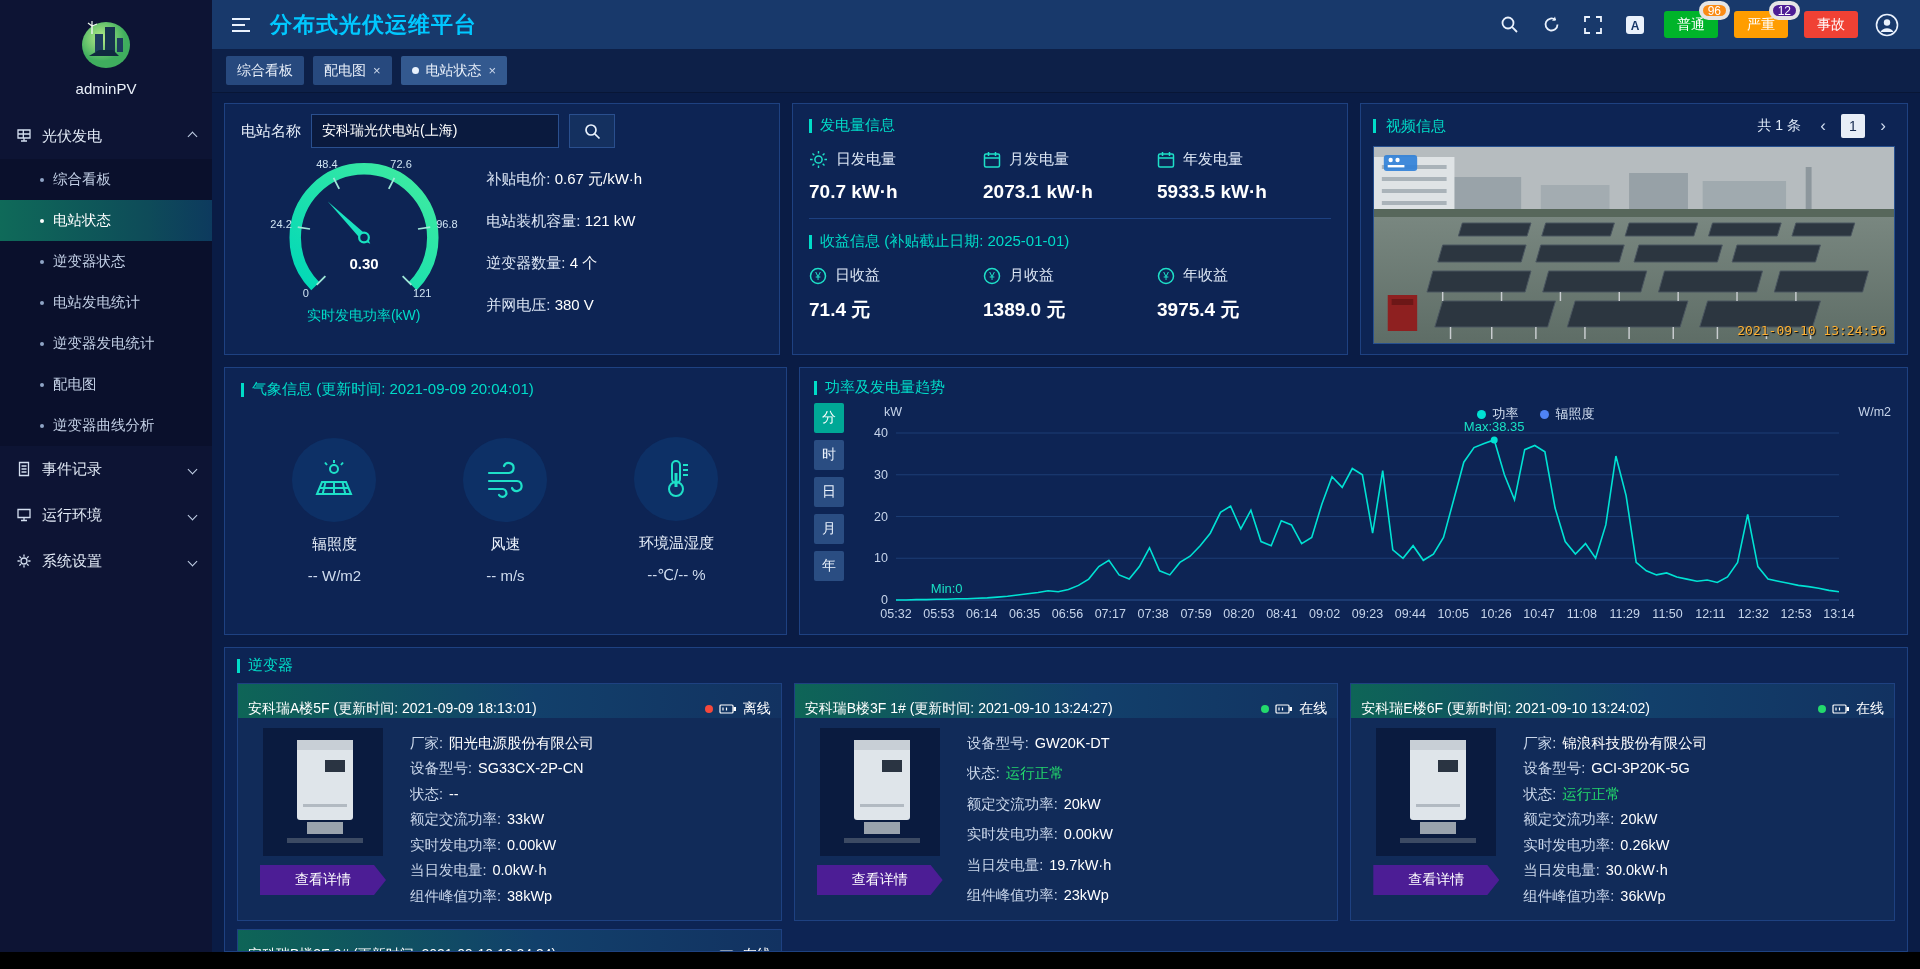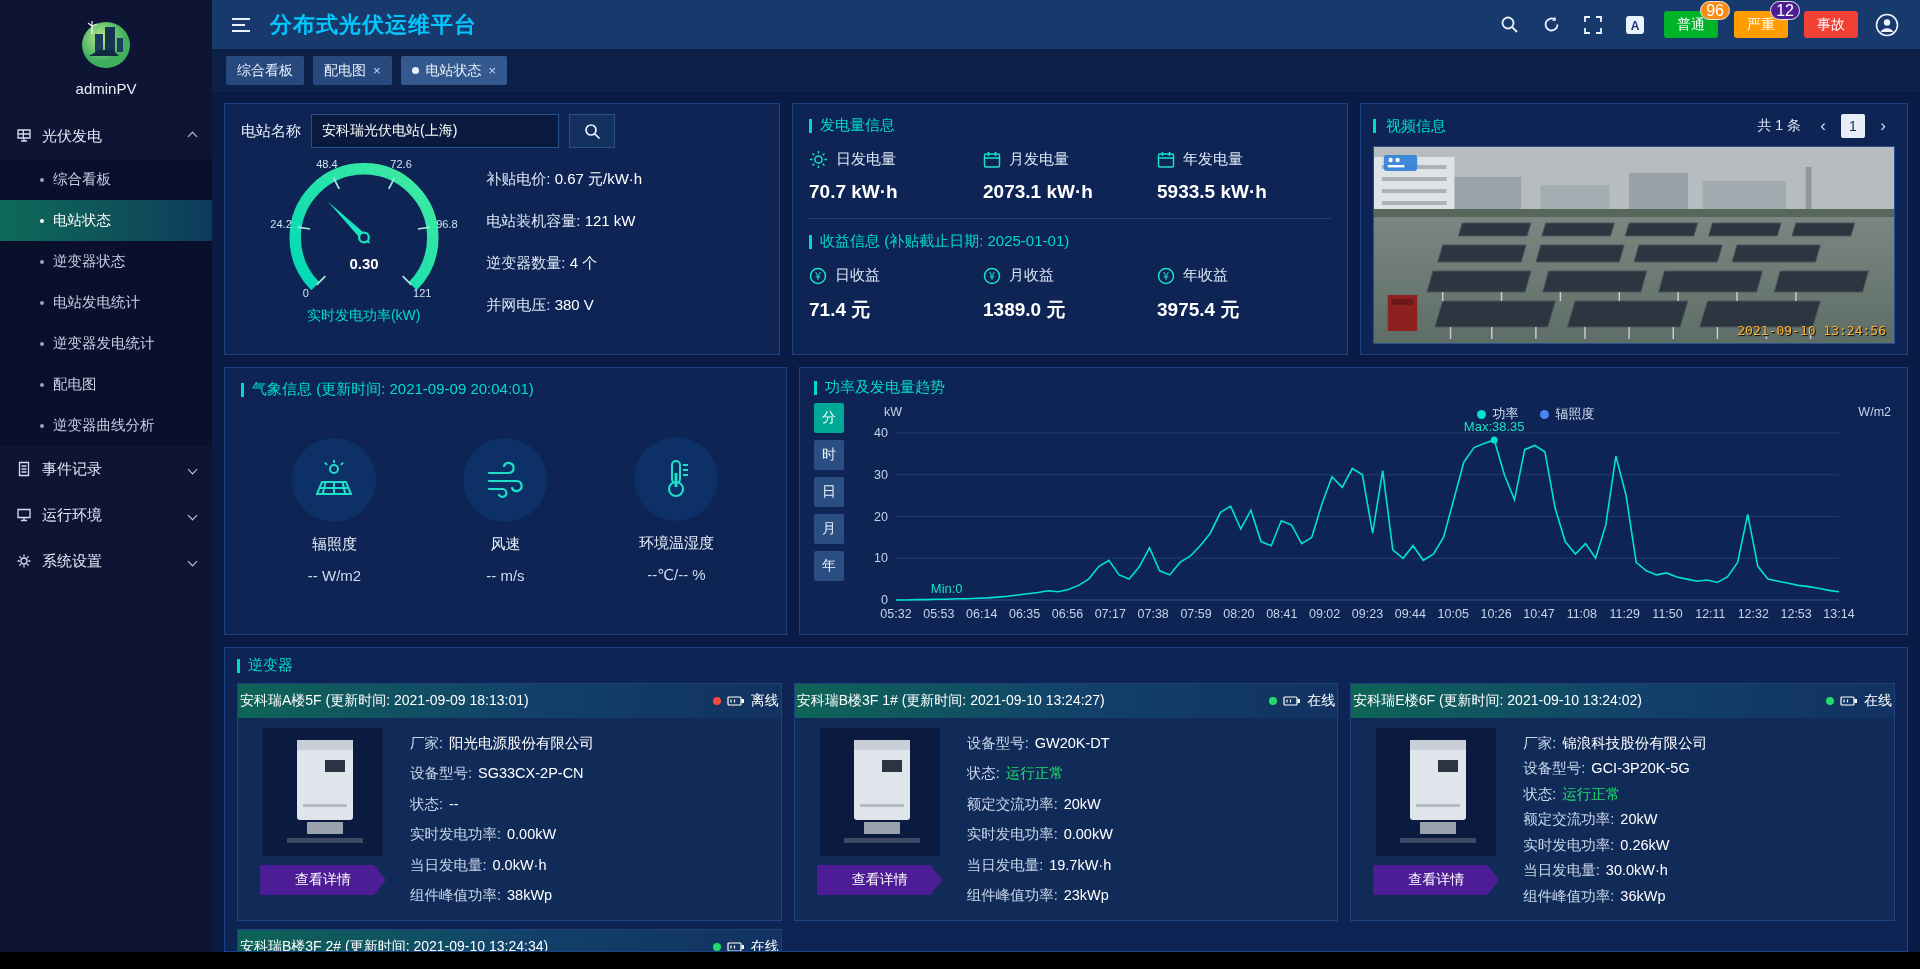--- a/index.html
+++ b/index.html
@@ -23,21 +23,21 @@
   
   .main{flex:1;display:flex;flex-direction:column;min-width:0}
   .header{height:49px;background:#18396b;display:flex;align-items:center;gap:16px;padding:0 20px 0 16px}
   .app-title{font-size:22px;font-weight:bold;color:#00c8ff;letter-spacing:1px}
   .header-right{margin-left:auto;display:flex;align-items:center;gap:16px}
   .hicon{width:26px;height:26px;display:flex;align-items:center;justify-content:center;cursor:pointer}
   .alarm-pill{position:relative;height:27px;display:inline-flex;align-items:center;padding:0 13px;border-radius:3px;font-size:14px;color:#fff;cursor:pointer}
   .alarm-pill.green{background:#00b42a}
   .alarm-pill.orange{background:#ff9d00}
   .alarm-pill.red{background:#f04134}
-  .badge{position:absolute;top:-10px;right:-12px;min-width:21px;height:19px;border-radius:10px;display:flex;align-items:center;justify-content:center;font-size:16px;padding:0 5px;color:#fff;border:1px solid #e5e5e5}
+  .badge{position:absolute;top:-10px;right:-12px;min-width:21px;height:19px;border-radius:10px;display:flex;align-items:center;justify-content:center;font-size:12px;padding:0 5px;color:#fff;border:4px solid #e5e5e5}
   .badge.b-orange{background:#fa8c16}
   .badge.b-red{background:#4c1d95}
 
   .tabbar{height:44px;background:#0d2048;display:flex;align-items:center;gap:9px;padding:0 14px;border-bottom:1px solid #081636}
   .tab{height:29px;display:inline-flex;align-items:center;gap:7px;padding:0 11px;background:#27497e;font-size:14px;color:#e8eff9;cursor:pointer;border-radius:2px}
   .tab.active{background:#33598f}
   .tab-dot{width:7px;height:7px;border-radius:50%;background:#e9f2fd}
   .tab-close{font-size:13px;color:#cdd9ec;cursor:pointer}
 
   .content{flex:1;min-height:0;padding:10px 12px 0;display:flex;flex-direction:column;gap:12px;overflow:hidden}
@@ -97,21 +97,21 @@
   .axis-unit.left{left:30px}
   .axis-unit.right{right:2px}
   .legend{position:absolute;top:2px;left:60%;display:flex;gap:22px;font-size:13px;color:#d5e1f2}
   .legend .litem{display:flex;align-items:center;gap:6px}
   .ldot{width:9px;height:9px;border-radius:50%}
 
   
   .inv-section{flex:1;min-height:0;padding:8px 12px;overflow:hidden}
   .inv-grid{display:grid;grid-template-columns:repeat(3,1fr);gap:8px 12px;margin-top:8px}
   .inv-card{height:238px;background:#112b59;border:1px solid #1e4181;display:flex;flex-direction:column;overflow:hidden}
-  .inv-head{height:34px;flex-shrink:0;display:flex;align-items:center;padding:0 2px;background:linear-gradient(90deg,#0e6557 0%,#12406b 55%,#123261 100%)}
+  .inv-head{height:34px;flex-shrink:0;display:flex;align-items:flex-end;padding:0 10px;background:linear-gradient(90deg,#0e6557 0%,#12406b 55%,#123261 100%)}
   .inv-title{font-size:14px;color:#fff;white-space:nowrap;overflow:hidden;text-overflow:ellipsis}
   .inv-status{margin-left:auto;display:flex;align-items:center;gap:6px;font-size:14px;color:#fff;flex-shrink:0;padding-left:8px}
   .st-dot{width:8px;height:8px;border-radius:50%;background:#8fa4c6}
   .inv-card.online .st-dot{background:#23d96c}
   .inv-card.offline .st-dot{background:#f5483b}
   .inv-body{flex:1;display:flex;gap:14px;padding:10px 12px;min-height:0}
   .inv-left{width:146px;flex-shrink:0;display:flex;flex-direction:column;align-items:center;gap:9px}
   .device{width:132px;height:128px}
   .detail-btn{width:126px;height:30px;border:none;background:#4c1d95;color:#fff;font-size:14px;cursor:pointer;clip-path:polygon(0 0,calc(100% - 12px) 0,100% 50%,calc(100% - 12px) 100%,0 100%);font-family:Liberation Mono, monospace}
   .inv-fields{flex:1;min-width:0;display:flex;flex-direction:column;justify-content:space-between;padding:2px 0}
@@ -636,20 +636,21 @@
                     <rect x="40" y="76" width="44" height="3" fill="#b2bac2"></rect>
                     <rect x="44" y="94" width="36" height="12" fill="#9aa3ad"></rect>
                     <rect x="24" y="110" width="76" height="5" fill="#3c4a63"></rect>
                   </svg>
                 <button class="detail-btn">查看详情</button>
               </div>
               <div class="inv-fields">
                   <div class="inv-row"><span class="flab">厂家:</span><span class="fval">阳光电源股份有限公司</span></div>
                   <div class="inv-row"><span class="flab">设备型号:</span><span class="fval">SG33CX-2P-CN</span></div>
                   <div class="inv-row"><span class="flab">状态:</span><span class="fval">--</span></div>
+                  <div class="inv-row"><span class="flab">额定交流功率:</span><span class="fval">33kW</span></div>
                   <div class="inv-row"><span class="flab">实时发电功率:</span><span class="fval">0.00kW</span></div>
                   <div class="inv-row"><span class="flab">当日发电量:</span><span class="fval">0.0kW·h</span></div>
                   <div class="inv-row"><span class="flab">组件峰值功率:</span><span class="fval">38kWp</span></div>
                 </div>
             </div>
           </div>
 
           <div class="inv-card online">
             <div class="inv-head">
               <span class="inv-title">安科瑞B楼3F 1# (更新时间: 2021-09-10 13:24:27)</span>

